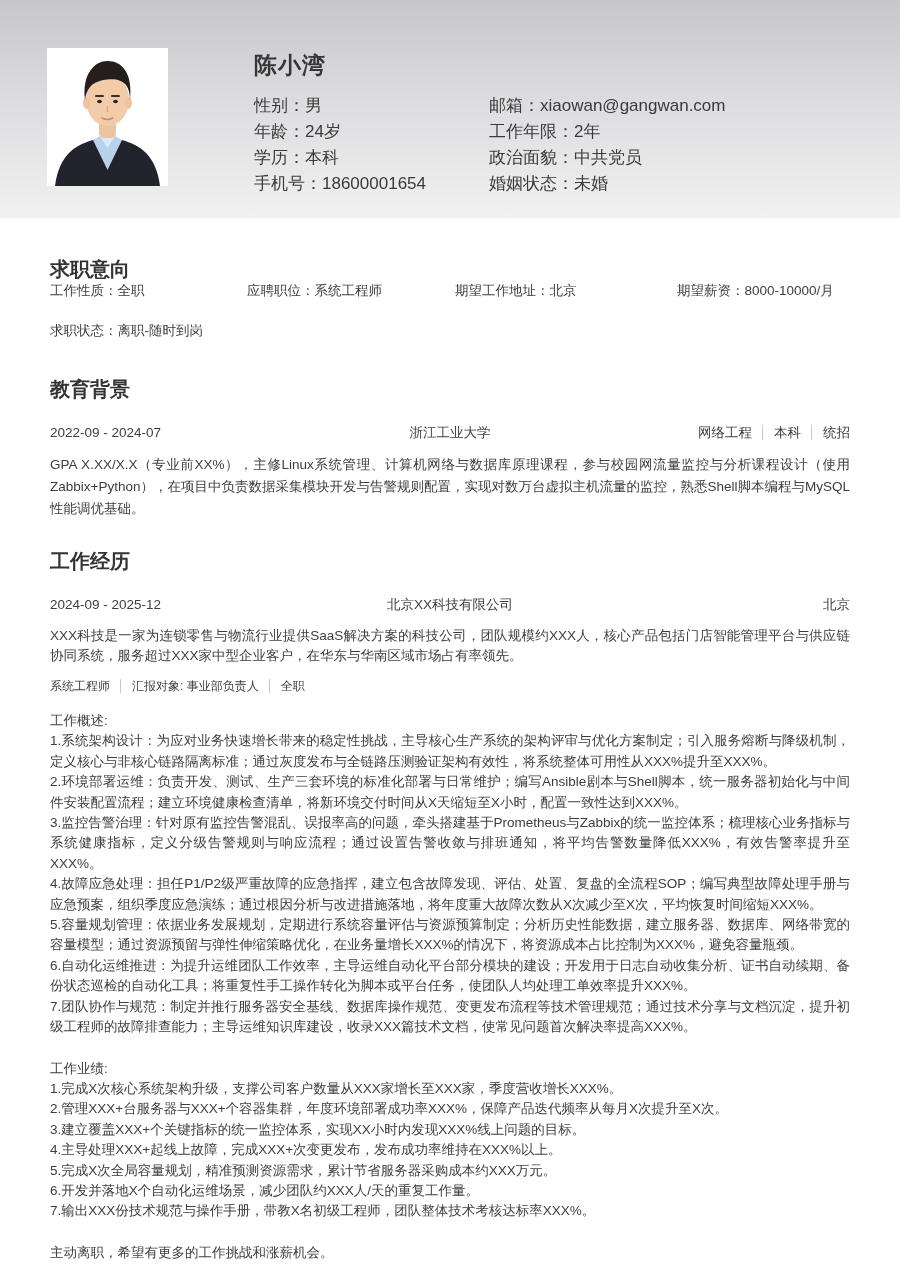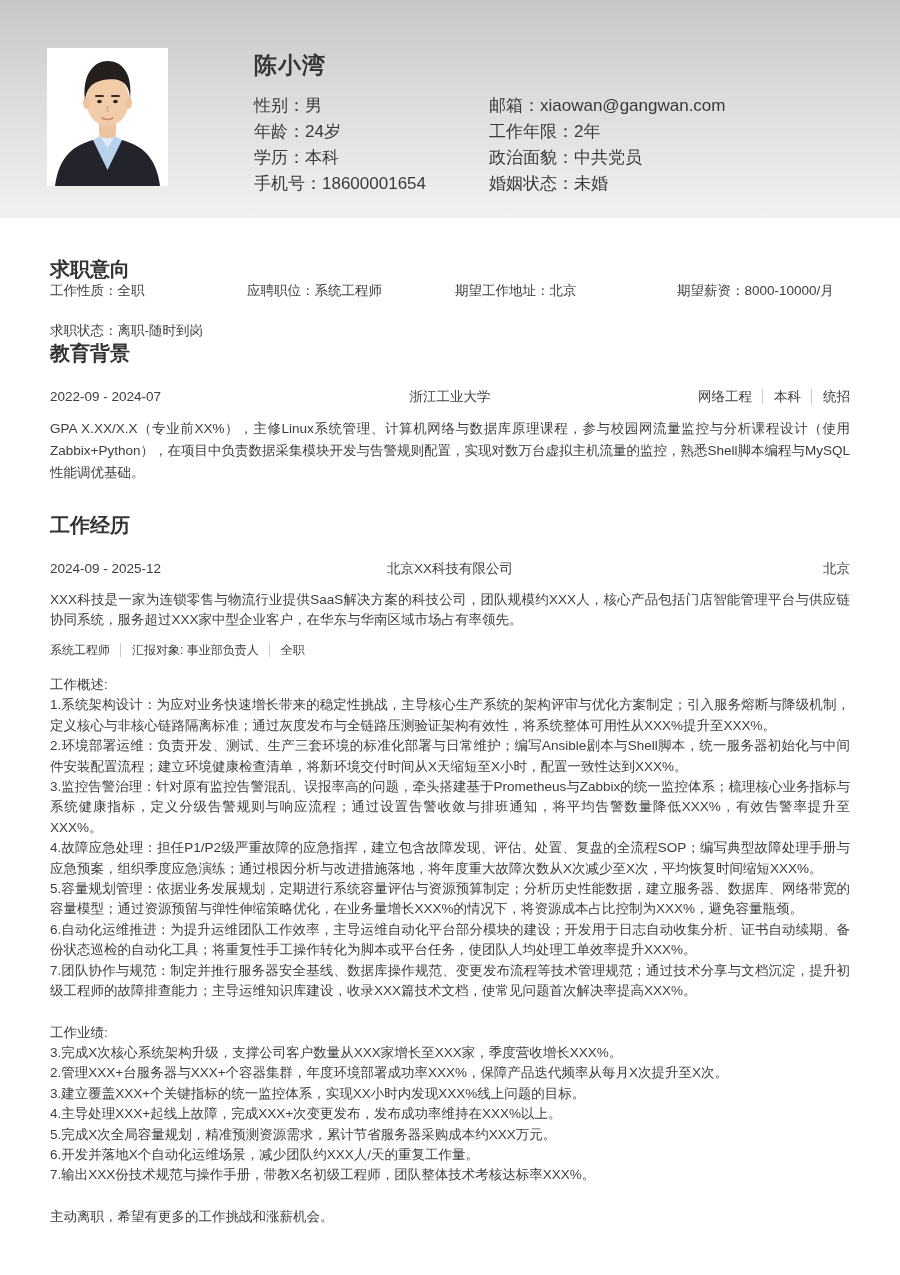--- a/index.html
+++ b/index.html
@@ -42,21 +42,21 @@
   }
   .field-label { color: #3a3a3a; }
   .field-value { color: #3a3a3a; }
   
   .main { padding: 0 50px; }
   .section-title {
     font-size: 20px; font-weight: 700; color: #333333;
     line-height: 26px;
   }
   .sec-intent { margin-top: 38px; }
-  .sec-edu    { }
+  .sec-edu    { margin-top: 36px; }
   .sec-work   { margin-top: 28px; }
   .intent-grid {
     display: grid;
     grid-template-columns: 197px 208px 222px 1fr;
     font-size: 13.5px;
   }
   .intent-row2 { margin-top: 22px; font-size: 13.5px; }
   .meta-row {
     display: grid;
     grid-template-columns: 1fr auto 1fr;
@@ -172,21 +172,21 @@
       <div>2.环境部署运维：负责开发、测试、生产三套环境的标准化部署与日常维护；编写Ansible剧本与Shell脚本，统一服务器初始化与中间件安装配置流程；建立环境健康检查清单，将新环境交付时间从X天缩短至X小时，配置一致性达到XXX%。</div>
       <div>3.监控告警治理：针对原有监控告警混乱、误报率高的问题，牵头搭建基于Prometheus与Zabbix的统一监控体系；梳理核心业务指标与系统健康指标，定义分级告警规则与响应流程；通过设置告警收敛与排班通知，将平均告警数量降低XXX%，有效告警率提升至XXX%。</div>
       <div>4.故障应急处理：担任P1/P2级严重故障的应急指挥，建立包含故障发现、评估、处置、复盘的全流程SOP；编写典型故障处理手册与应急预案，组织季度应急演练；通过根因分析与改进措施落地，将年度重大故障次数从X次减少至X次，平均恢复时间缩短XXX%。</div>
       <div>5.容量规划管理：依据业务发展规划，定期进行系统容量评估与资源预算制定；分析历史性能数据，建立服务器、数据库、网络带宽的容量模型；通过资源预留与弹性伸缩策略优化，在业务量增长XXX%的情况下，将资源成本占比控制为XXX%，避免容量瓶颈。</div>
       <div>6.自动化运维推进：为提升运维团队工作效率，主导运维自动化平台部分模块的建设；开发用于日志自动收集分析、证书自动续期、备份状态巡检的自动化工具；将重复性手工操作转化为脚本或平台任务，使团队人均处理工单效率提升XXX%。</div>
       <div>7.团队协作与规范：制定并推行服务器安全基线、数据库操作规范、变更发布流程等技术管理规范；通过技术分享与文档沉淀，提升初级工程师的故障排查能力；主导运维知识库建设，收录XXX篇技术文档，使常见问题首次解决率提高XXX%。</div>
     </div>
 
     <div class="block block-gap">
       <div>工作业绩:</div>
-      <div>3.完成X次核心系统架构升级，支撑公司客户数量从XXX家增长至XXX家，季度营收增长XXX%。</div>
+      <div>1.完成X次核心系统架构升级，支撑公司客户数量从XXX家增长至XXX家，季度营收增长XXX%。</div>
       <div>2.管理XXX+台服务器与XXX+个容器集群，年度环境部署成功率XXX%，保障产品迭代频率从每月X次提升至X次。</div>
       <div>3.建立覆盖XXX+个关键指标的统一监控体系，实现XX小时内发现XXX%线上问题的目标。</div>
       <div>4.主导处理XXX+起线上故障，完成XXX+次变更发布，发布成功率维持在XXX%以上。</div>
       <div>5.完成X次全局容量规划，精准预测资源需求，累计节省服务器采购成本约XXX万元。</div>
       <div>6.开发并落地X个自动化运维场景，减少团队约XXX人/天的重复工作量。</div>
       <div>7.输出XXX份技术规范与操作手册，带教X名初级工程师，团队整体技术考核达标率XXX%。</div>
     </div>
 
     <div class="leave-reason">主动离职，希望有更多的工作挑战和涨薪机会。</div>
   </div>

